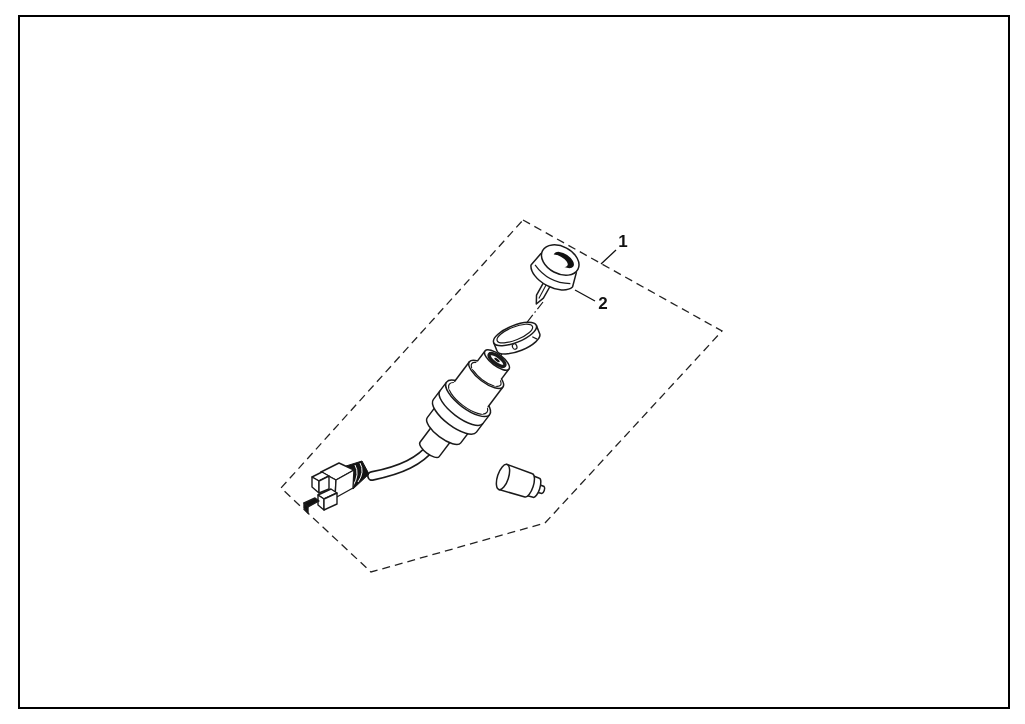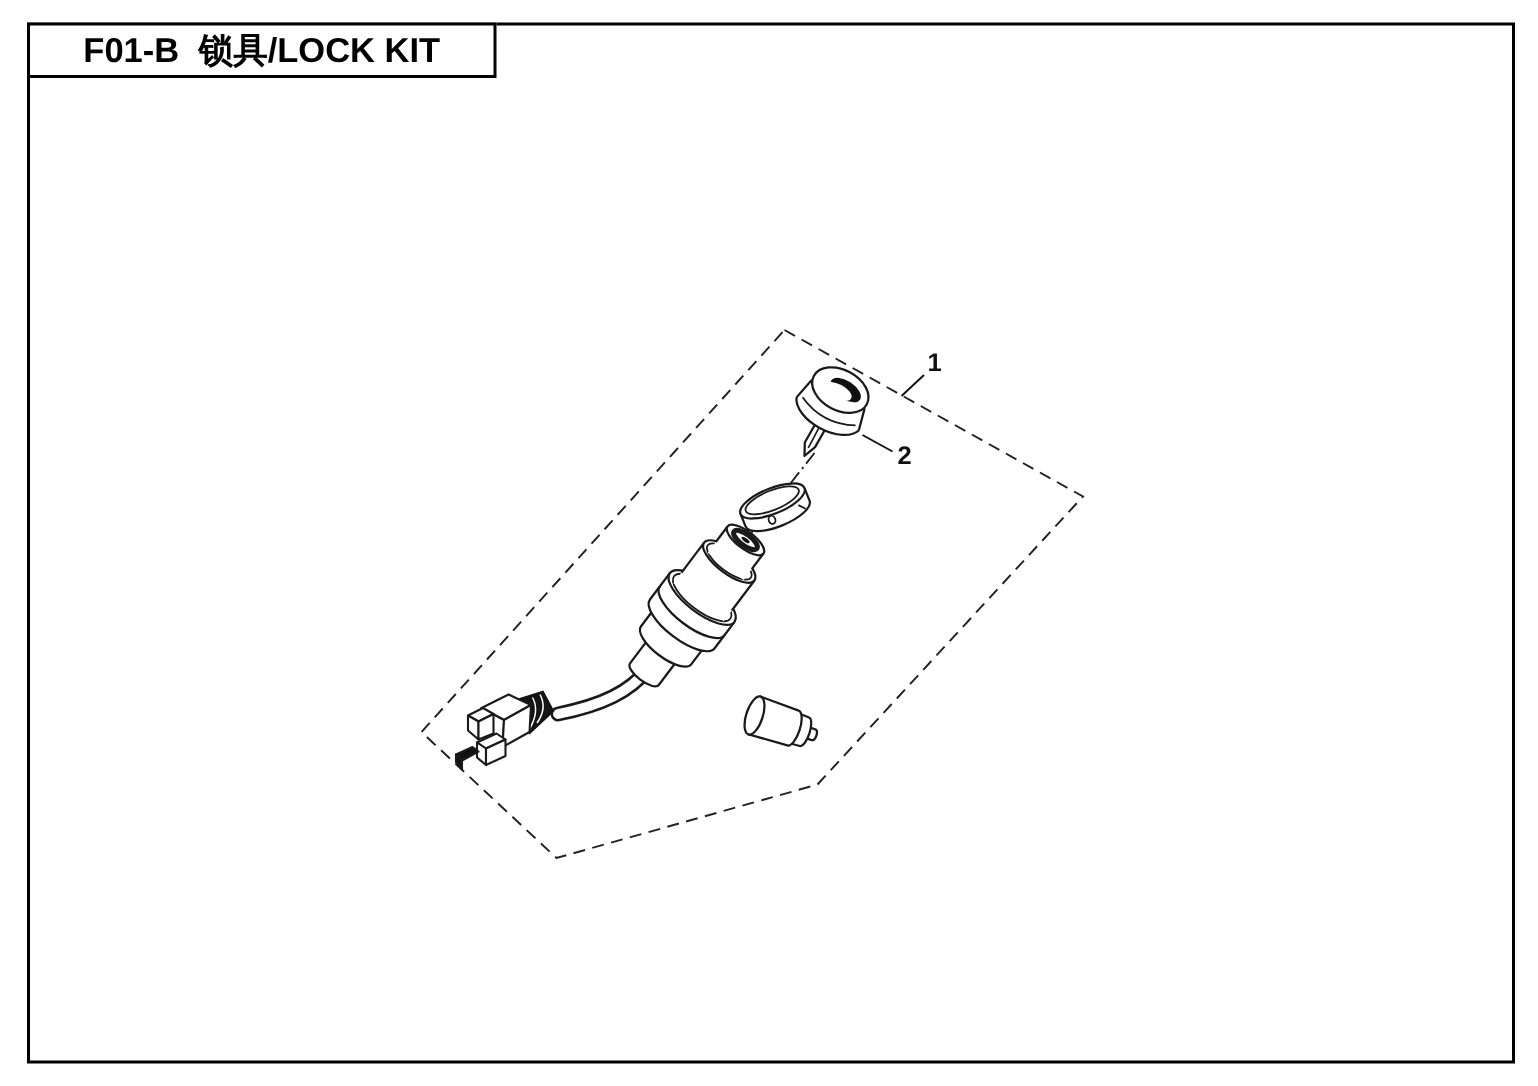--- a/index.html
+++ b/index.html
@@ -33,26 +33,20 @@
     font-weight:bold;font-size:17px;fill:#111;
   }
 </style>
 </head>
 <body>
 
 <div class="page">
 
   <div class="page-border"></div>
 
-  <div class="title-box">
-    <span class="code">F01-B</span>
-      <span>锁具</span>
-      <span>/</span>
-      <span>LOCK KIT</span>
-  </div>
 
   <svg class="diagram-svg" width="1025" height="724" viewBox="0 0 1025 724">
 
     <polygon points="523,220 722,331 545,523 371,572 281,488" fill="none" stroke="#222" stroke-width="1.3" stroke-dasharray="8 5"></polygon>
 
     <line x1="543" y1="302" x2="494" y2="364" stroke="#1a1a1a" stroke-width="1.2" stroke-dasharray="9 3 1.5 3"></line>
 
     <g>
       <path d="M 432 446 C 420 461, 402 470, 372 476" fill="none" stroke="#1a1a1a" stroke-width="10" stroke-linecap="round"></path>
       <path d="M 432 446 C 420 461, 402 470, 372 476" fill="none" stroke="#ffffff" stroke-width="6.6" stroke-linecap="round"></path>

